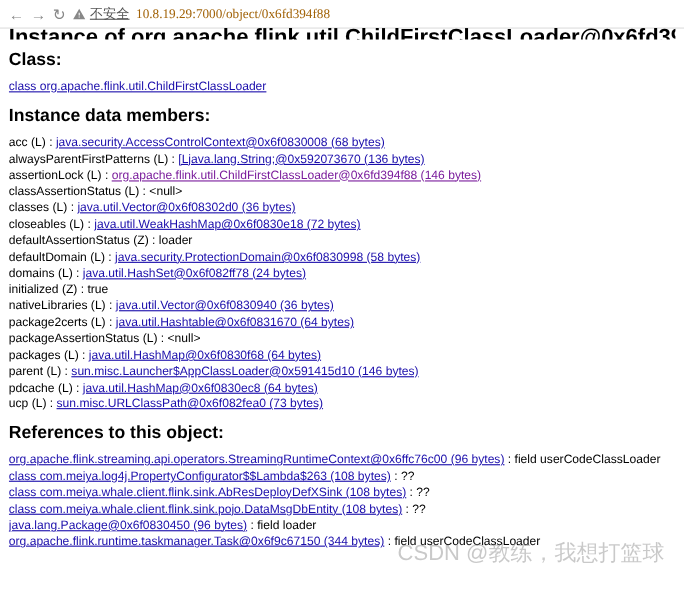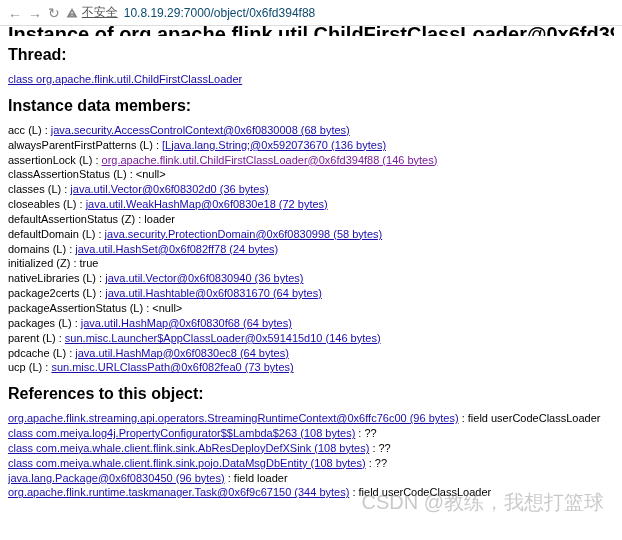--- a/index.html
+++ b/index.html
@@ -17,21 +17,21 @@
     gap: 6px;
     padding: 4px 8px;
     border-bottom: 1px solid #ddd;
     background: #fff;
     font-size: 12px;
     color: #555;
   }
   .nav-arrow { font-size: 14px; color: #888; }
   .warn { color: #555; display: flex; align-items: center; gap: 4px; text-decoration: underline;}
   .warn svg { width:12px; height:12px; }
-  .url { color: #0c4a6e; }
+  .url { color: #a16207; font-family: Liberation Serif, serif; }
   .content { padding: 4px 8px 20px 8px; }
   h1.cut {
     font-size: 20px;
     font-weight: 700;
     margin: 0 0 10px 0;
     white-space: nowrap;
     overflow: hidden;
     height: 16px;
     line-height: 28px; 
     margin-top: -10px;
@@ -65,21 +65,21 @@
         </svg>
     <span>不安全</span>
   </span>
   <span class="url">10.8.19.29:7000/object/0x6fd394f88</span>
 </div>
 
 <div class="content">
 
   <h1 class="cut">Instance of org.apache.flink.util.ChildFirstClassLoader@0x6fd394f88 (1…</h1>
 
-  <h2>Thread:</h2>
+  <h2>Class:</h2>
   <div class="row">
     <a href="#" class="link">class org.apache.flink.util.ChildFirstClassLoader</a>
   </div>
 
   <h2>Instance data members:</h2>
   <div id="members">
         <div class="row"><span>acc (L) : </span><a href="#" class="link">java.security.AccessControlContext@0x6f0830008 (68 bytes)</a></div>
         <div class="row"><span>alwaysParentFirstPatterns (L) : </span><a href="#" class="link">[Ljava.lang.String;@0x592073670 (136 bytes)</a></div>
         <div class="row"><span>assertionLock (L) : </span><a href="#" class="vlink">org.apache.flink.util.ChildFirstClassLoader@0x6fd394f88 (146 bytes)</a></div>
         <div class="row"><span>classAssertionStatus (L) : &lt;null&gt;</span></div>

